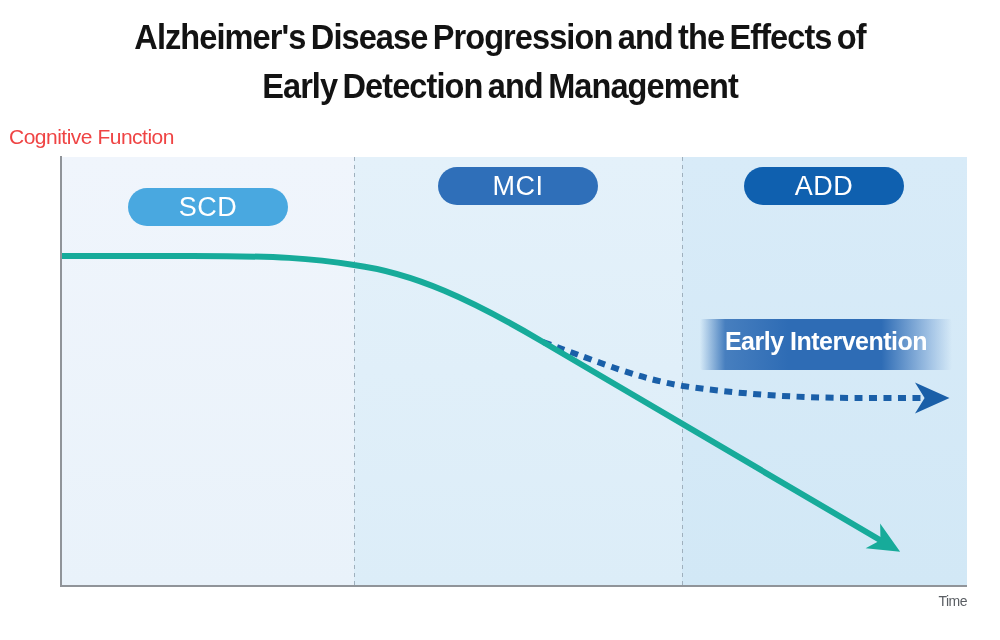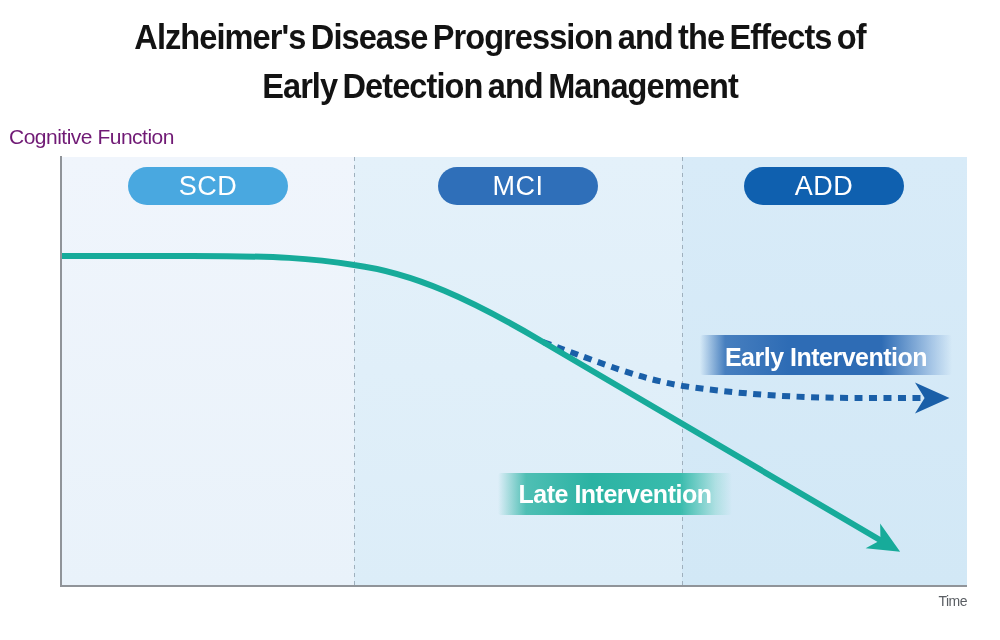--- a/index.html
+++ b/index.html
@@ -7,21 +7,21 @@
     width:1000px;height:640px;position:relative;background:#ffffff;
     font-family:"Liberation Sans", sans-serif;overflow:hidden;
   }
   .title{
     position:absolute;top:12px;left:0;width:1000px;text-align:center;
     font-weight:700;color:#131313;font-size:35px;line-height:49px;
     letter-spacing:-1px;word-spacing:-3px;transform:scaleX(0.93);
     transform-origin:center;white-space:nowrap;
   }
   .y-axis-label{
-    position:absolute;left:9px;top:125px;font-size:21px;color:#701a75;
+    position:absolute;left:9px;top:125px;font-size:21px;color:#ef4444;
     letter-spacing:-0.5px;
   }
   .x-axis-label{
     position:absolute;right:33px;top:593px;font-size:14px;color:#5a5e63;
     letter-spacing:-0.5px;
   }
   .plot{
     position:absolute;left:62px;top:157px;width:905px;height:429px;
   }
   .zone{position:absolute;top:0;height:429px;}
@@ -32,35 +32,34 @@
     position:absolute;left:60px;top:156px;width:2px;height:431px;background:#909499;
   }
   .axis-x{
     position:absolute;left:60px;top:585px;width:907px;height:2px;background:#909499;
   }
   .stage-badge{
     position:absolute;top:10px;width:160px;height:38px;border-radius:19px;
     color:#ffffff;font-size:27px;line-height:38px;text-align:center;
     letter-spacing:0.5px;
   }
-  .badge-scd{left:66px;background:var(--scd-badge);}
+  .badge-scd{left:66px;background:var(--scd-badge);margin-top:21px;}
   .badge-mci{left:376px;background:var(--mci-badge);}
   .badge-add{left:682px;background:var(--add-badge);}
   .curves{position:absolute;left:0;top:0;width:905px;height:429px;}
   .annotation{
     position:absolute;color:#ffffff;font-weight:700;font-size:25px;
     text-align:center;letter-spacing:-0.5px;border-radius:3px;white-space:nowrap;
   }
   .annotation-early{
-    left:638px;top:162px;width:252px;height:40px;line-height:44px;
+    left:638px;top:162px;width:252px;height:51px;line-height:44px;
     background:linear-gradient(to right,
       rgba(46,108,181,0) 0%, rgba(46,108,181,0.85) 10%,
       rgba(46,108,181,1) 35%, rgba(46,108,181,1) 72%,
       rgba(110,155,210,0.45) 92%, rgba(150,185,220,0) 100%);
-    margin-top:16px;
   }
   .annotation-late{
     left:436px;top:316px;width:234px;height:42px;line-height:42px;
     background:linear-gradient(to right,
       rgba(43,179,163,0) 0%, rgba(43,179,163,0.8) 12%,
       rgba(43,179,163,1) 40%, rgba(58,188,173,1) 78%,
       rgba(120,210,198,0.4) 93%, rgba(170,225,213,0) 100%);
   }
   .sep-line{stroke:var(--separator);stroke-width:1;stroke-dasharray:4 4;}
   .curve-late{
@@ -102,19 +101,18 @@
     <path class="curve-early" marker-end="url(#arrowBlue)" d="M 481 185 C 545 208 575 221 621 229 C 690 239 750 241 800 241 L 862 241"></path>
 
     <path class="curve-late" marker-end="url(#arrowTeal)" d="M 0 99 L 130 99 C 215 99 250 101 292 108 C 352 116 410 143 481 185 L 818 383"></path>
   </svg>
 
   <div class="stage-badge badge-scd">SCD</div>
   <div class="stage-badge badge-add">ADD</div>
   <div class="stage-badge badge-mci">MCI</div>
 
   <div class="annotation annotation-early">Early Intervention</div>
-  <div class="annotation annotation-late">Late Intervention</div>
 </div>
 
 <div class="axis-y"></div>
 <div class="axis-x"></div>
 
 <div class="x-axis-label">Time</div>
 
 </body></html>

